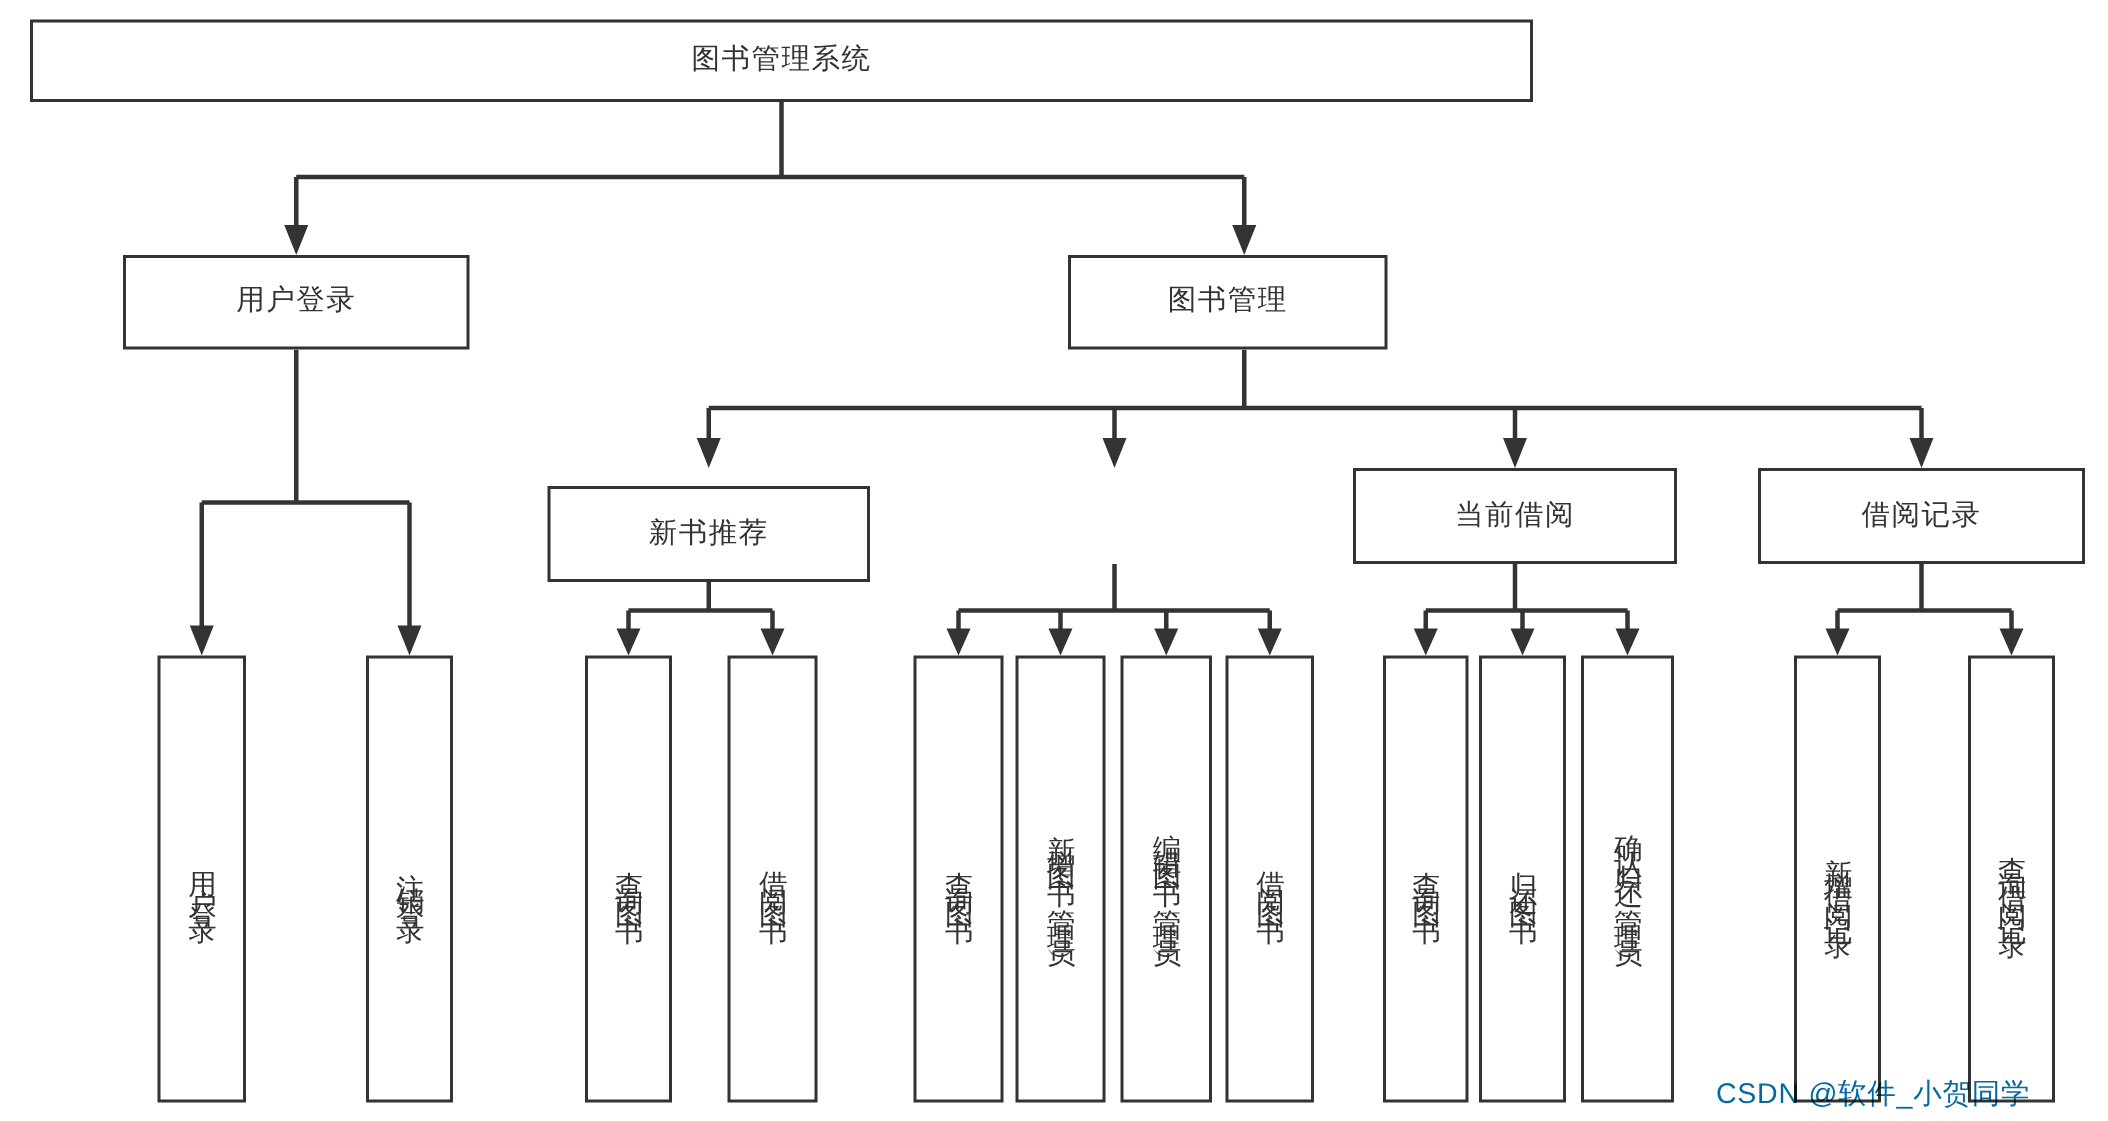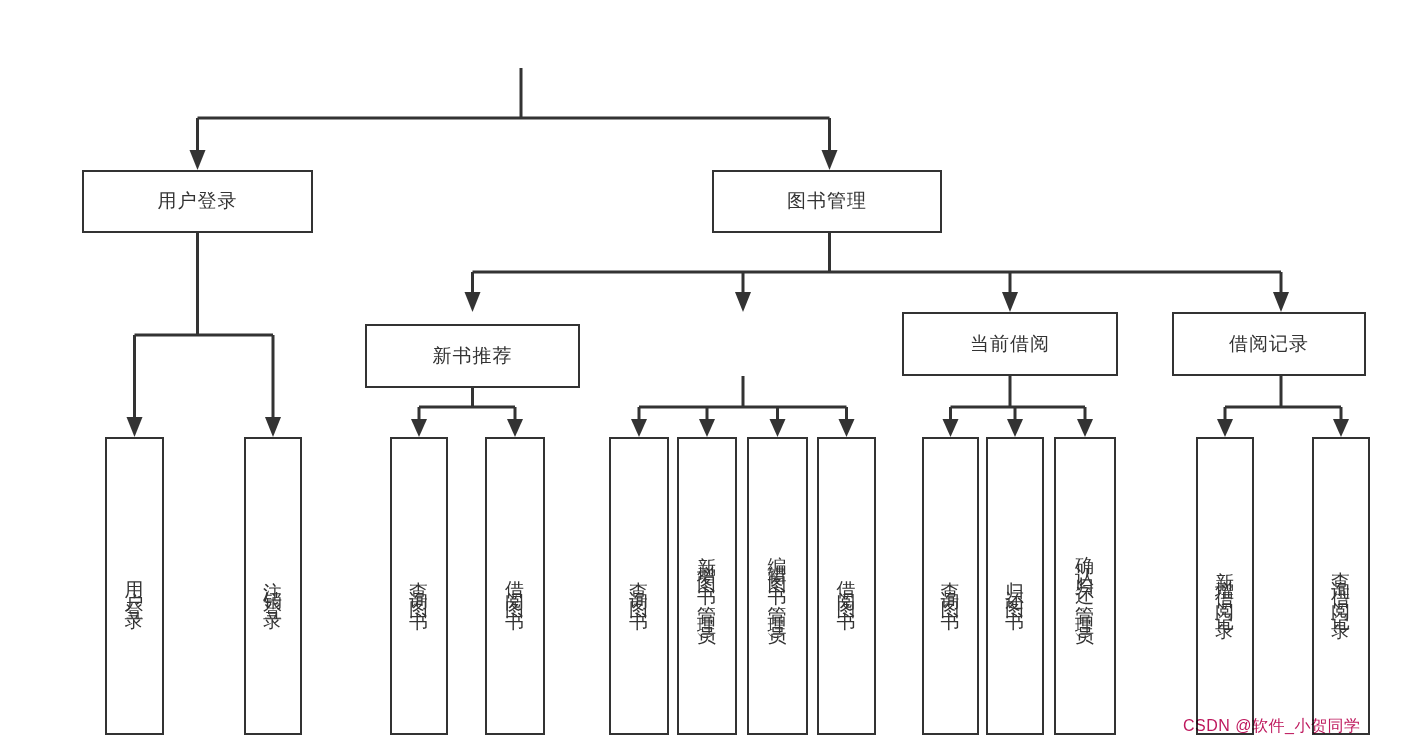--- a/index.html
+++ b/index.html
@@ -17,22 +17,22 @@
   }
   .hlabel{
     font-size:19px;color:#333333;letter-spacing:1px;white-space:nowrap;line-height:1.2;
   }
   .vlabel{
     writing-mode:vertical-rl;text-orientation:mixed;
     font-size:19px;color:#333333;letter-spacing:10px;line-height:1;
     white-space:nowrap;
   }
   .watermark{
-    position:absolute;left:1183px;top:716px;z-index:5;
-    font-size:16px;color:#be185d;white-space:nowrap;
+    position:absolute;left:1144px;top:716px;z-index:5;
+    font-size:19px;color:#0369a1;white-space:nowrap;
     mix-blend-mode:multiply;letter-spacing:0.5px;
   }
 </style>
 </head>
 <body>
 
 <div class="canvas">
 
   <svg class="connectors" width="1405" height="747" viewBox="0 0 1405 747">
 
@@ -103,35 +103,38 @@
     <g>
       <path d="M1281 376 V407"></path>
       <path d="M1225 407 H1341"></path>
       <path d="M1225 407 V421"></path>
         <polygon points="1217,419 1233,419 1225,437"></polygon>
       <path d="M1341 407 V421"></path>
         <polygon points="1333,419 1349,419 1341,437"></polygon>
     </g>
   </svg>
 
+  <div class="node" style="left:20px;top:13px;width:1002px;height:55px">
+    <span class="hlabel">图书管理系统</span>
+  </div>
 
   <div class="node" style="left:82px;top:170px;width:231px;height:63px">
     <span class="hlabel">用户登录</span>
   </div>
-  <div class="node" style="left:712px;top:170px;width:230px;height:63px">
+  <div class="node" style="left:712px;top:170px;width:213px;height:63px">
     <span class="hlabel">图书管理</span>
   </div>
 
   <div class="node" style="left:365px;top:324px;width:215px;height:64px">
     <span class="hlabel">新书推荐</span>
   </div>
   <div class="node" style="left:902px;top:312px;width:216px;height:64px">
     <span class="hlabel">当前借阅</span>
   </div>
-  <div class="node" style="left:1172px;top:312px;width:194px;height:64px">
+  <div class="node" style="left:1172px;top:312px;width:218px;height:64px">
     <span class="hlabel">借阅记录</span>
   </div>
 
   <div class="node" style="left:105px;top:437px;width:59px;height:298px">
     <span class="vlabel">用户登录</span>
   </div>
   <div class="node" style="left:244px;top:437px;width:58px;height:298px">
     <span class="vlabel">注销登录</span>
   </div>
 

